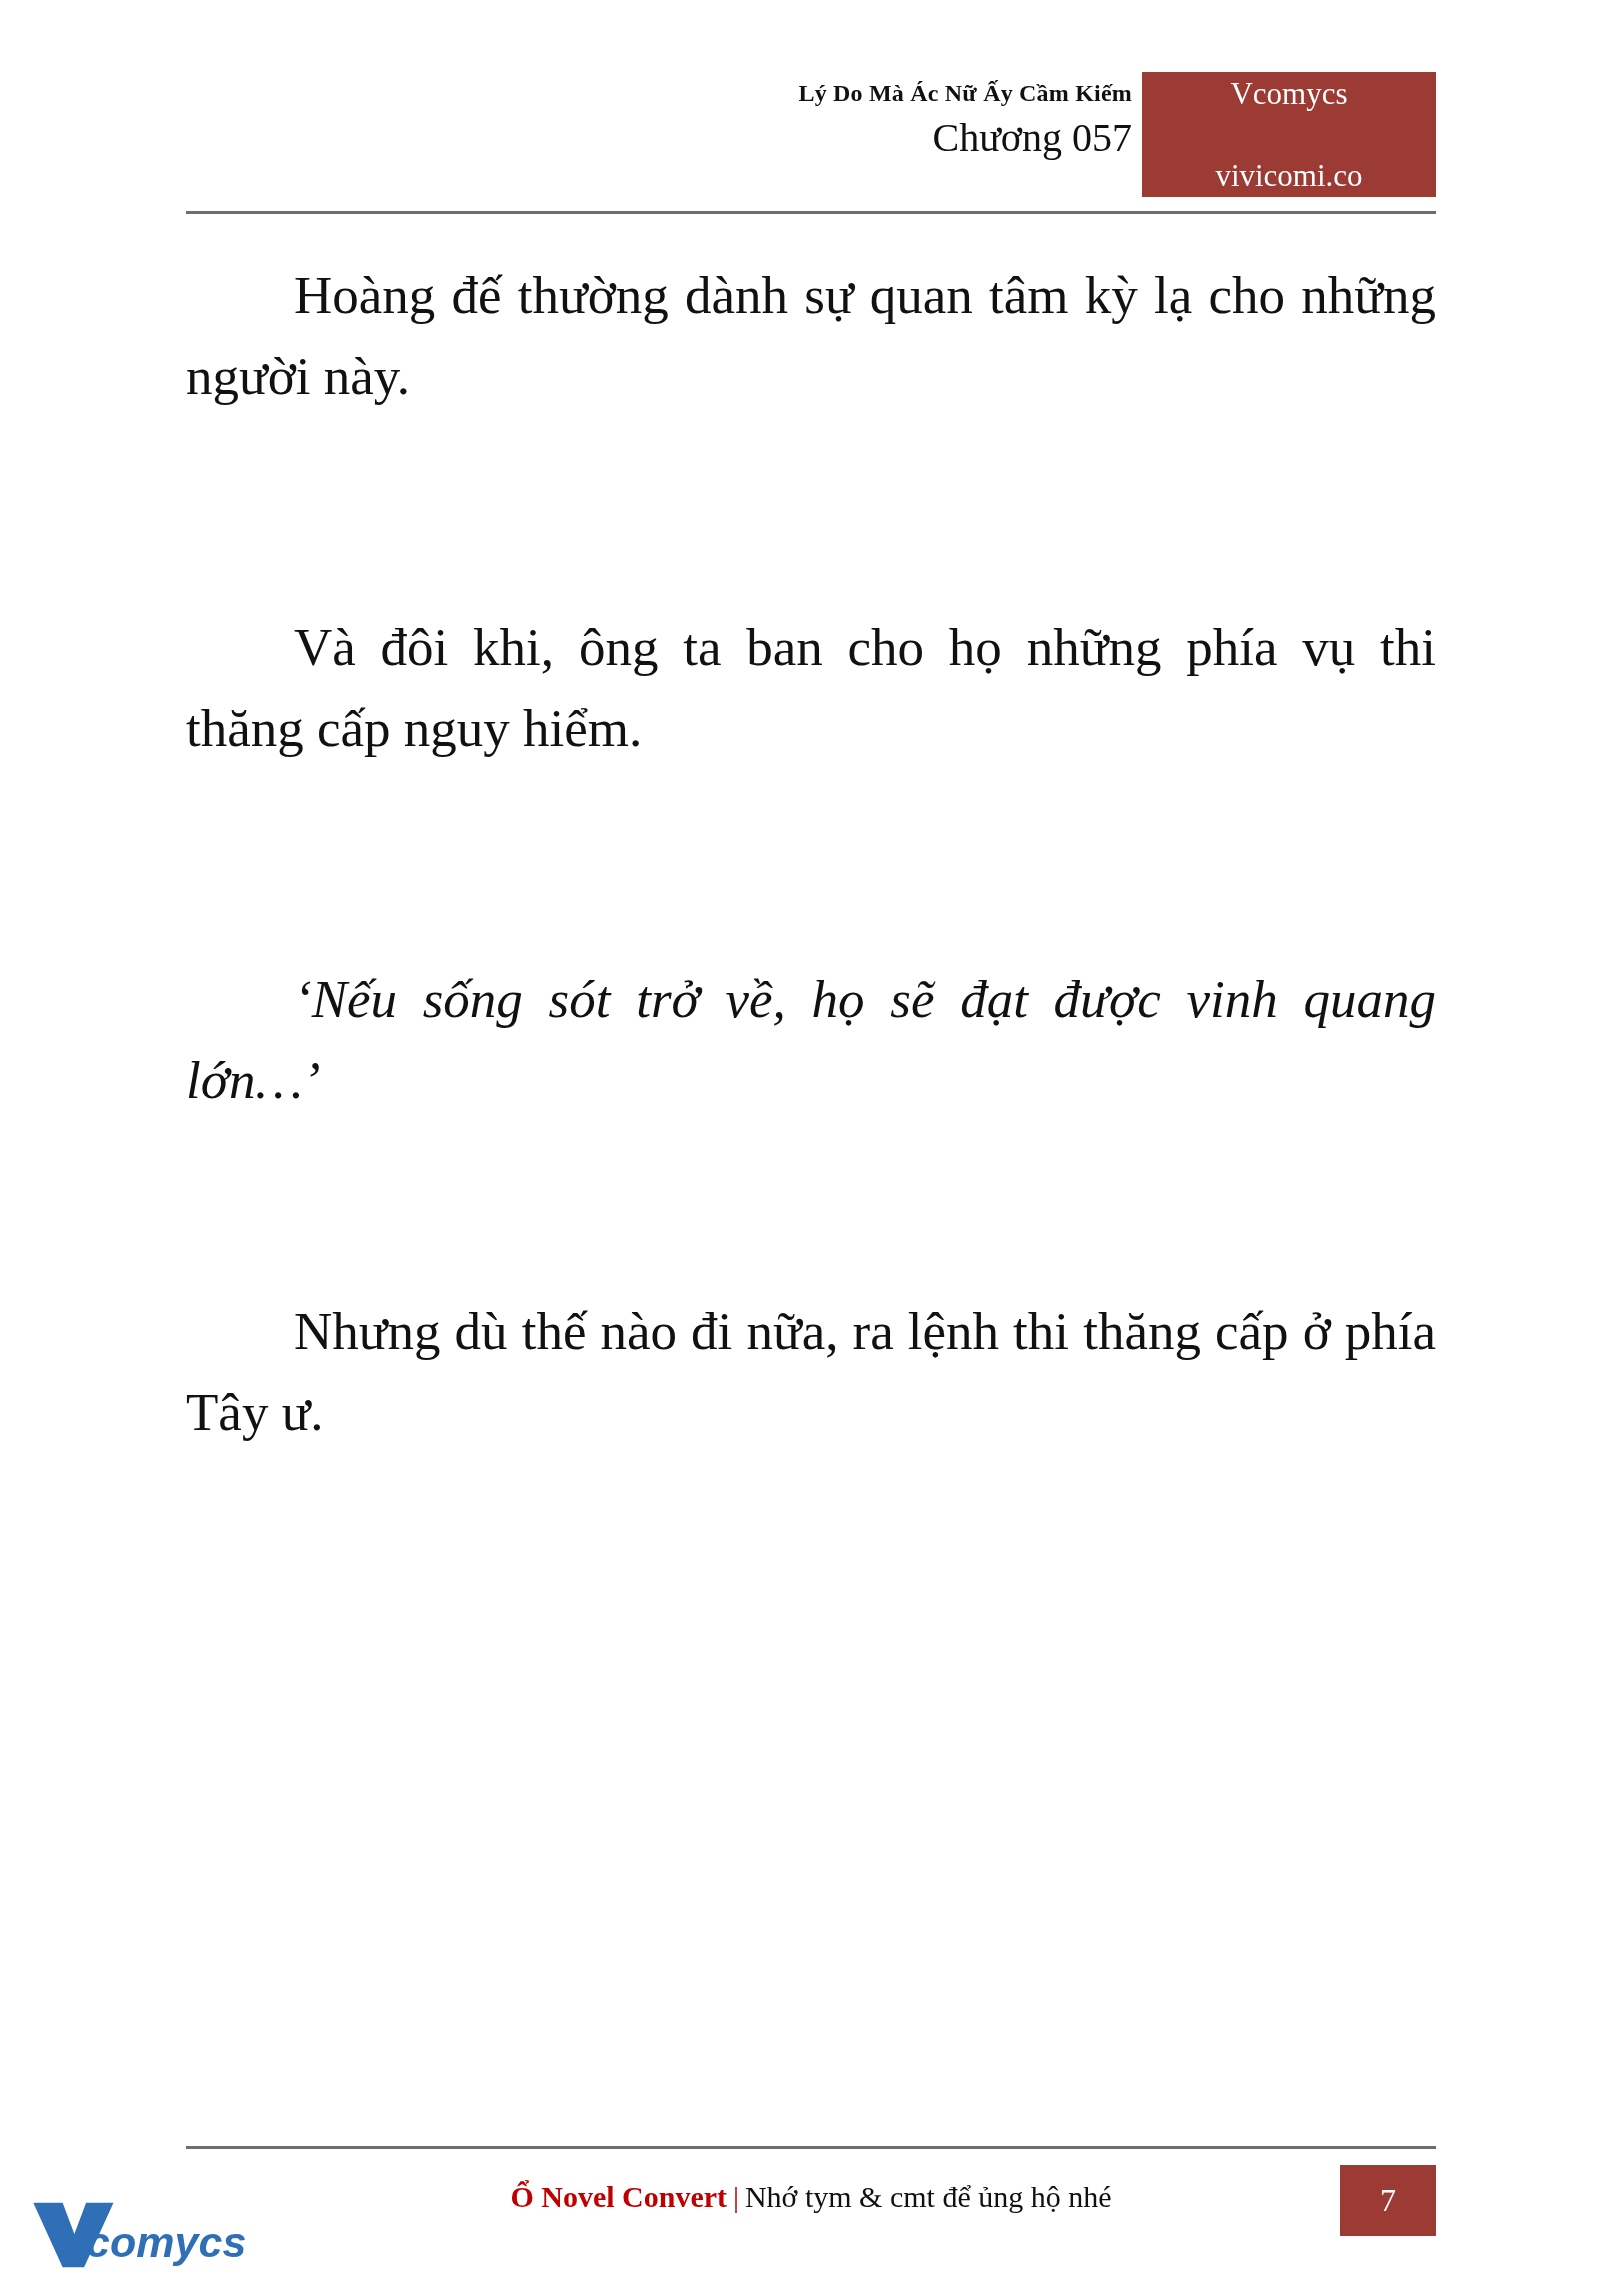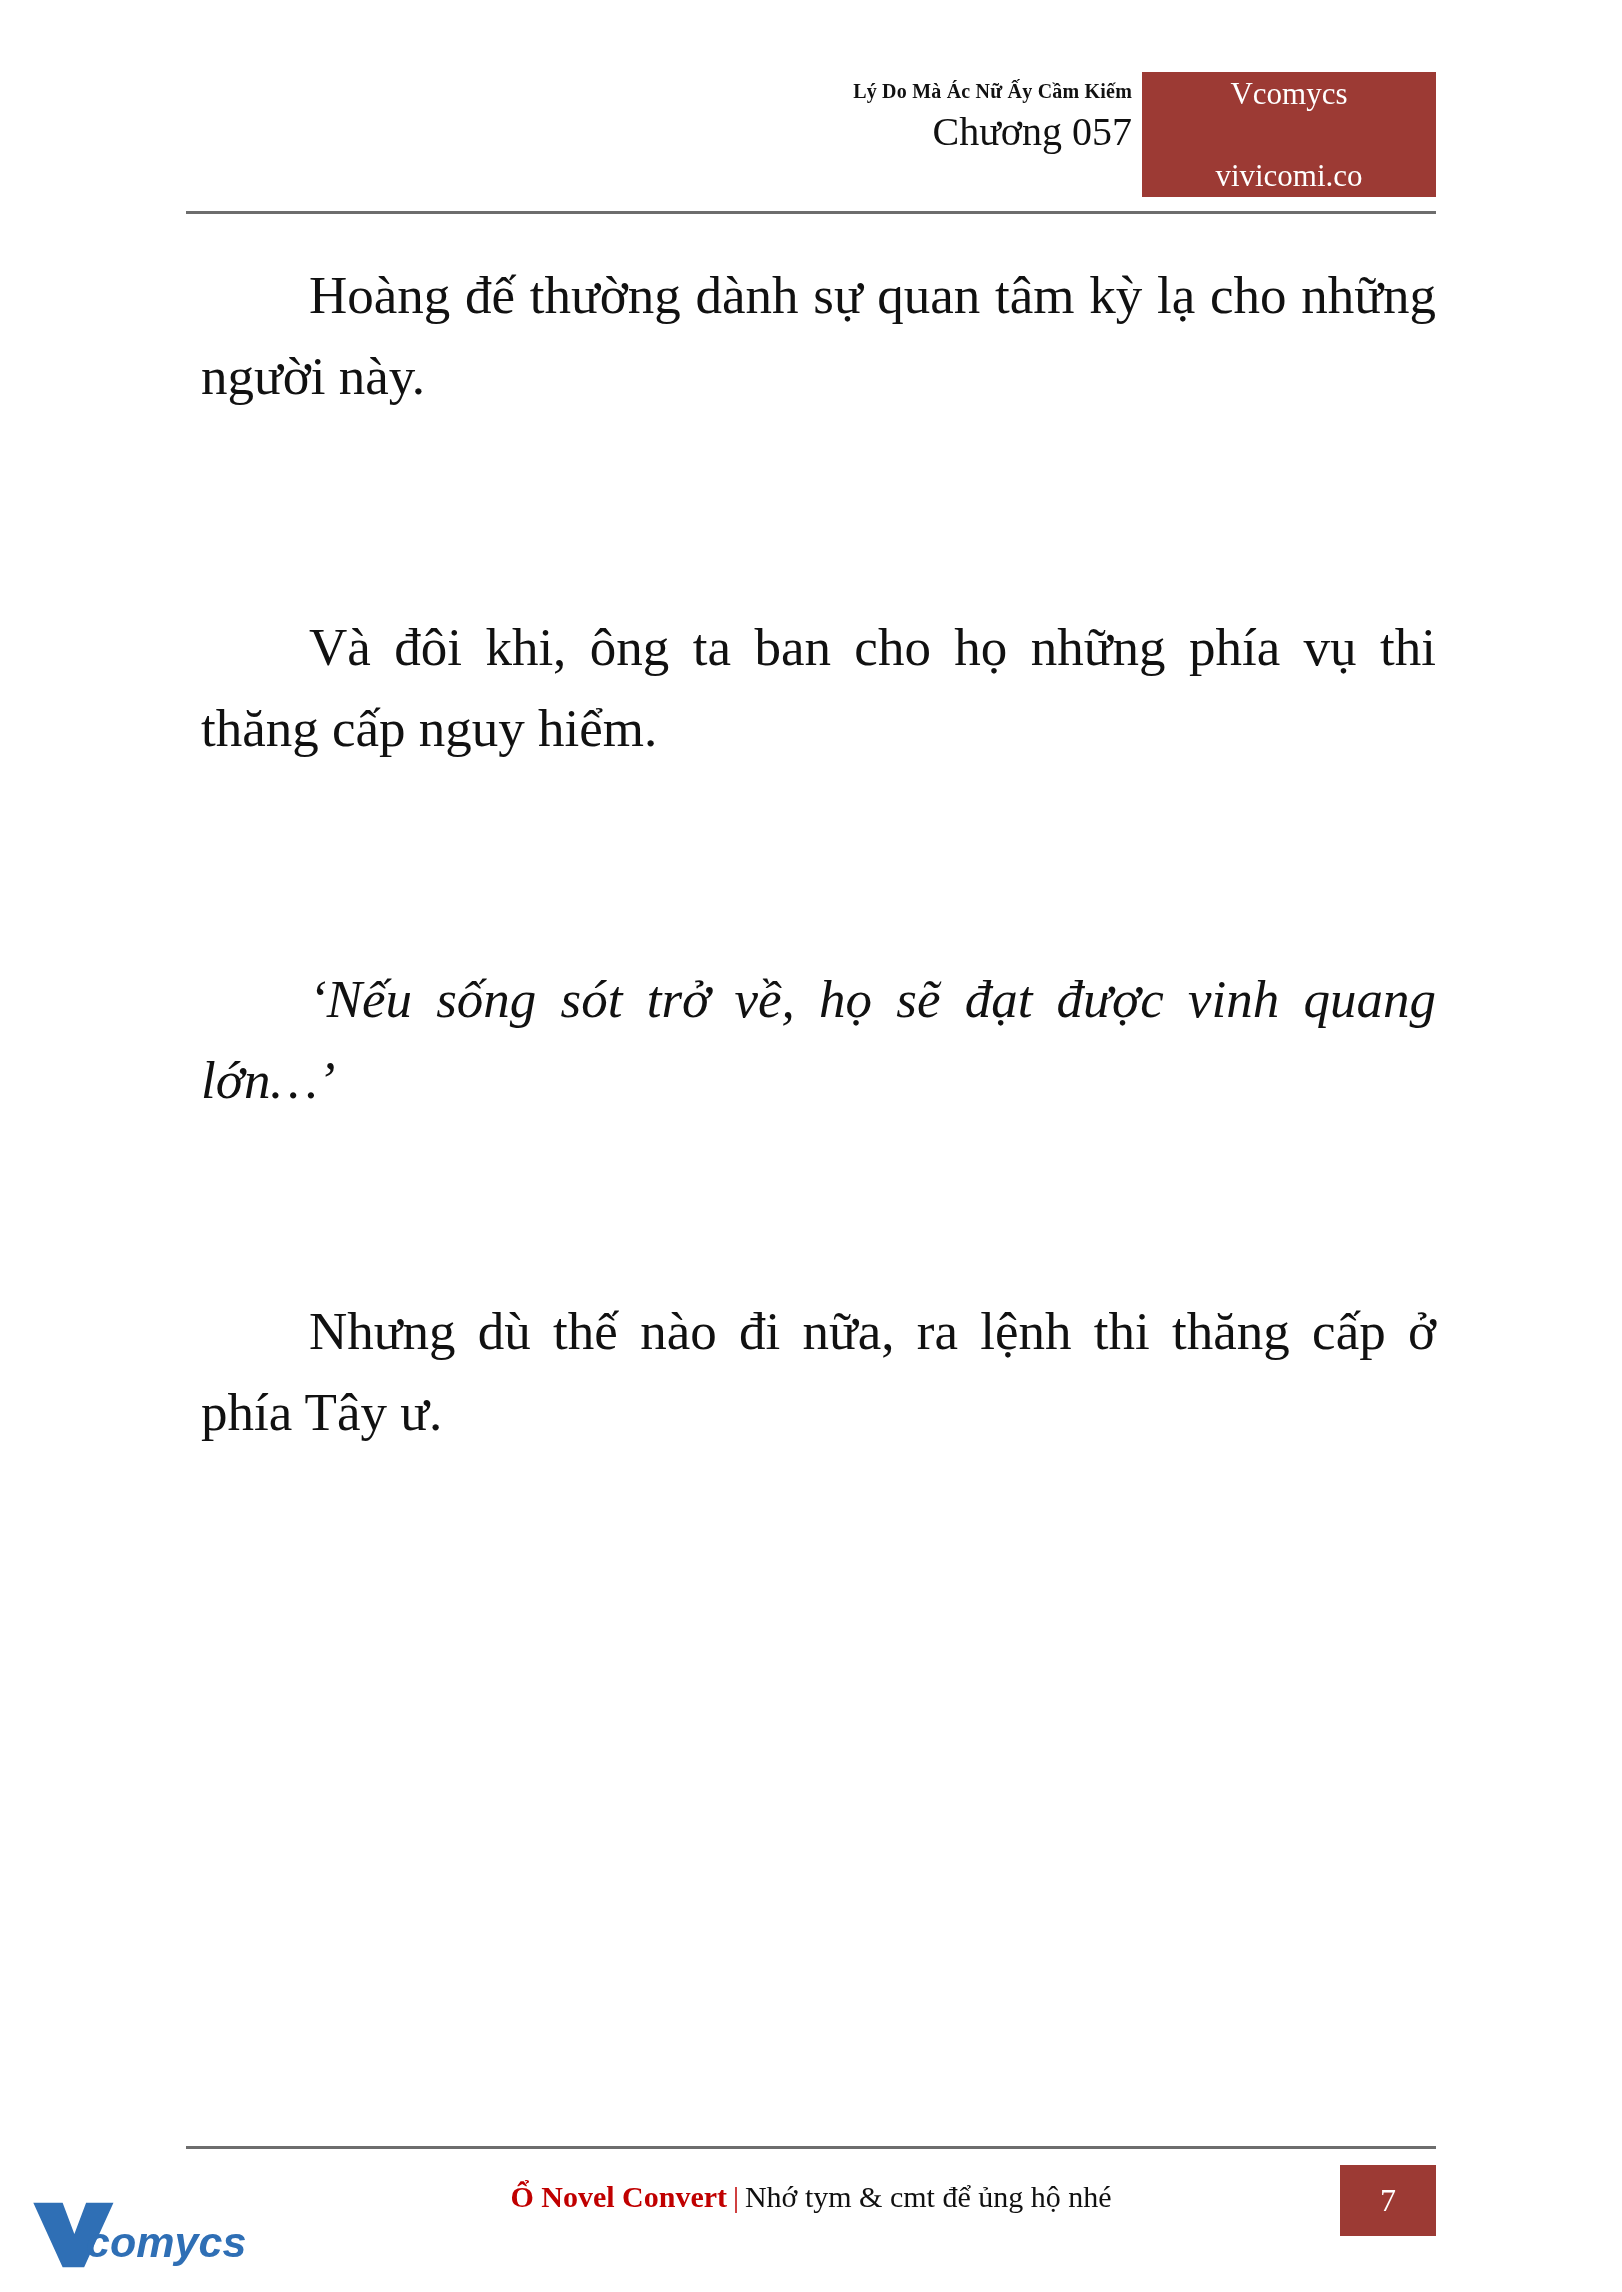--- a/index.html
+++ b/index.html
@@ -34,21 +34,21 @@
     height: 137px;
   }
   .header-titles {
     position: absolute;
     right: 304px;
     top: 0;
     text-align: right;
     line-height: 1.32;
   }
   .header-title {
-    font-size: 20px;
+    font-size: 24px;
     font-weight: 700;
     letter-spacing: 0.2px;
     white-space: nowrap;
   }
   .header-chapter {
     font-size: 40px;
     font-weight: 400;
     white-space: nowrap;
     margin-top: 2px;
   }
@@ -88,21 +88,21 @@
     left: 186px;
     top: 255px;
     width: 1250px;
   }
   .para {
     font-size: 53px;
     line-height: 1.52;
     text-align: justify;
     text-justify: inter-word;
     text-indent: 108px;
-    margin: 0 0 73px 15px;
+    margin: 0 0 73px 0;
   }
   .para.italic {
     font-style: italic;
   }
   .spacer-lg { height: 118px; }
   .spacer-md { height: 98px; }
 
   
   .footer {
     position: absolute;

